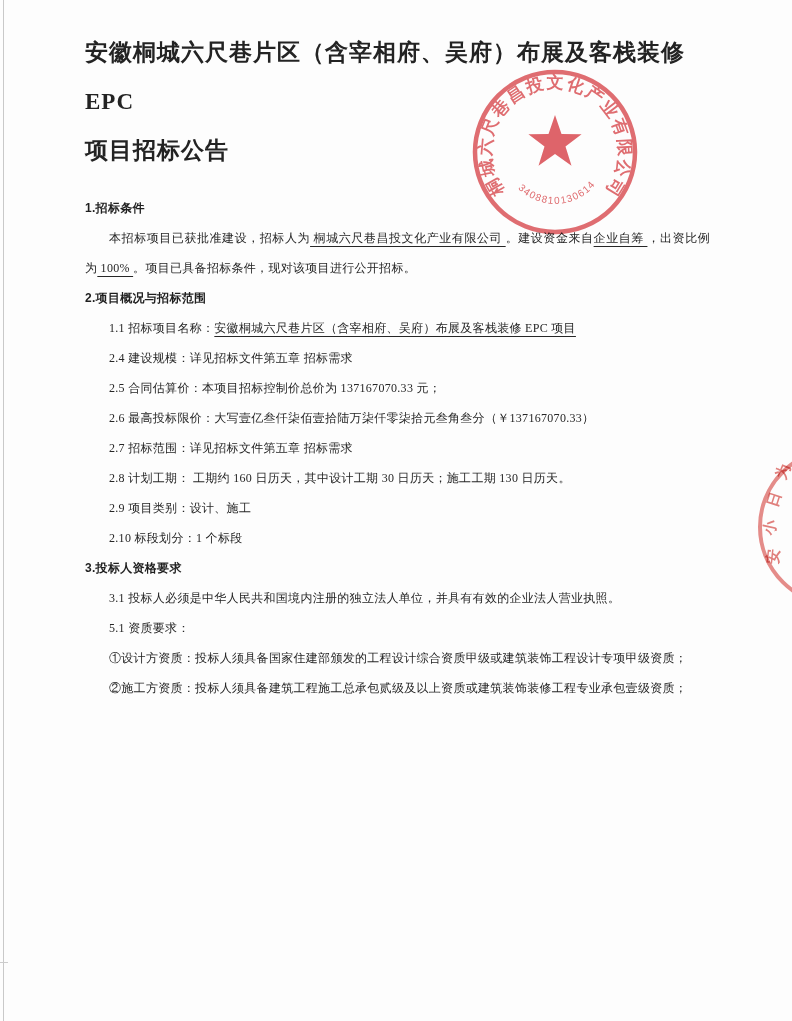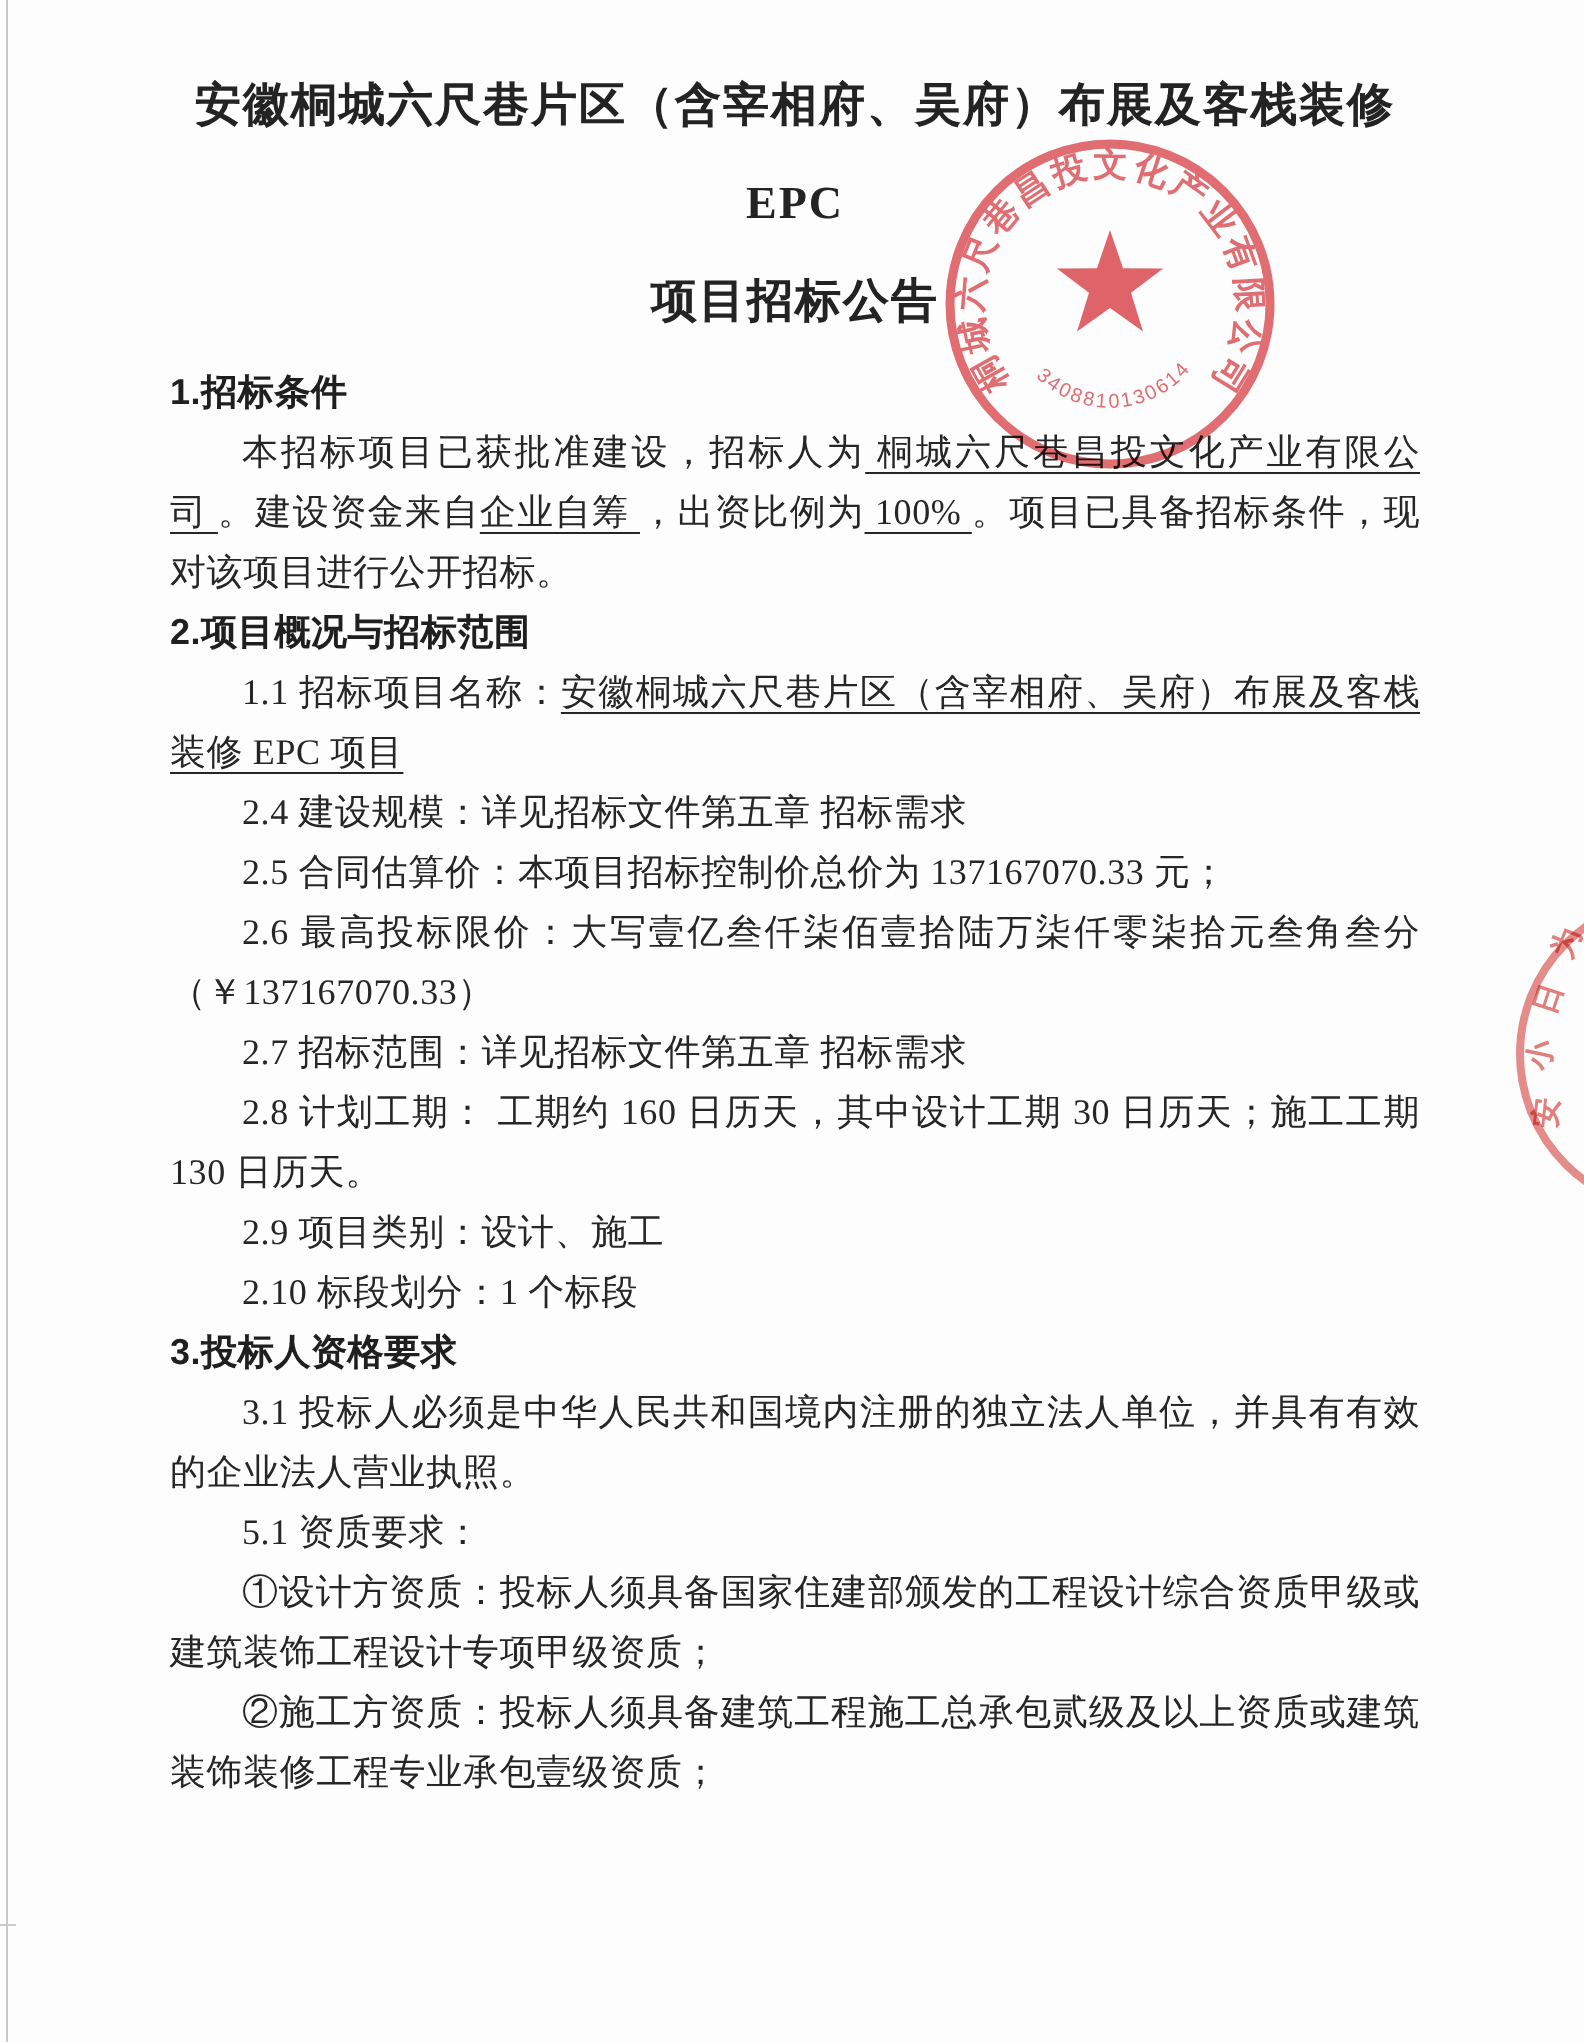--- a/index.html
+++ b/index.html
@@ -23,27 +23,26 @@
   .content {
     position: absolute;
     left: 85px;
     top: 28px;
     width: 625px;
   }
   .title {
     font-size: 23px;
     font-weight: bold;
     line-height: 49px;
-    text-align: center;
     letter-spacing: 1px;
     color: #232323;
   }
   .body {
-    margin-top: 6px;
-    font-size: 18px;
+    margin-top: 18px;
+    font-size: 12px;
     line-height: 30px;
     text-align: justify;
     letter-spacing: 0.3px;
   }
   .body p { margin: 0; }
   .heading {
     font-family: "Liberation Sans", "DejaVu Sans", sans-serif;
     font-weight: bold;
     color: #1f1f1f;
   }

